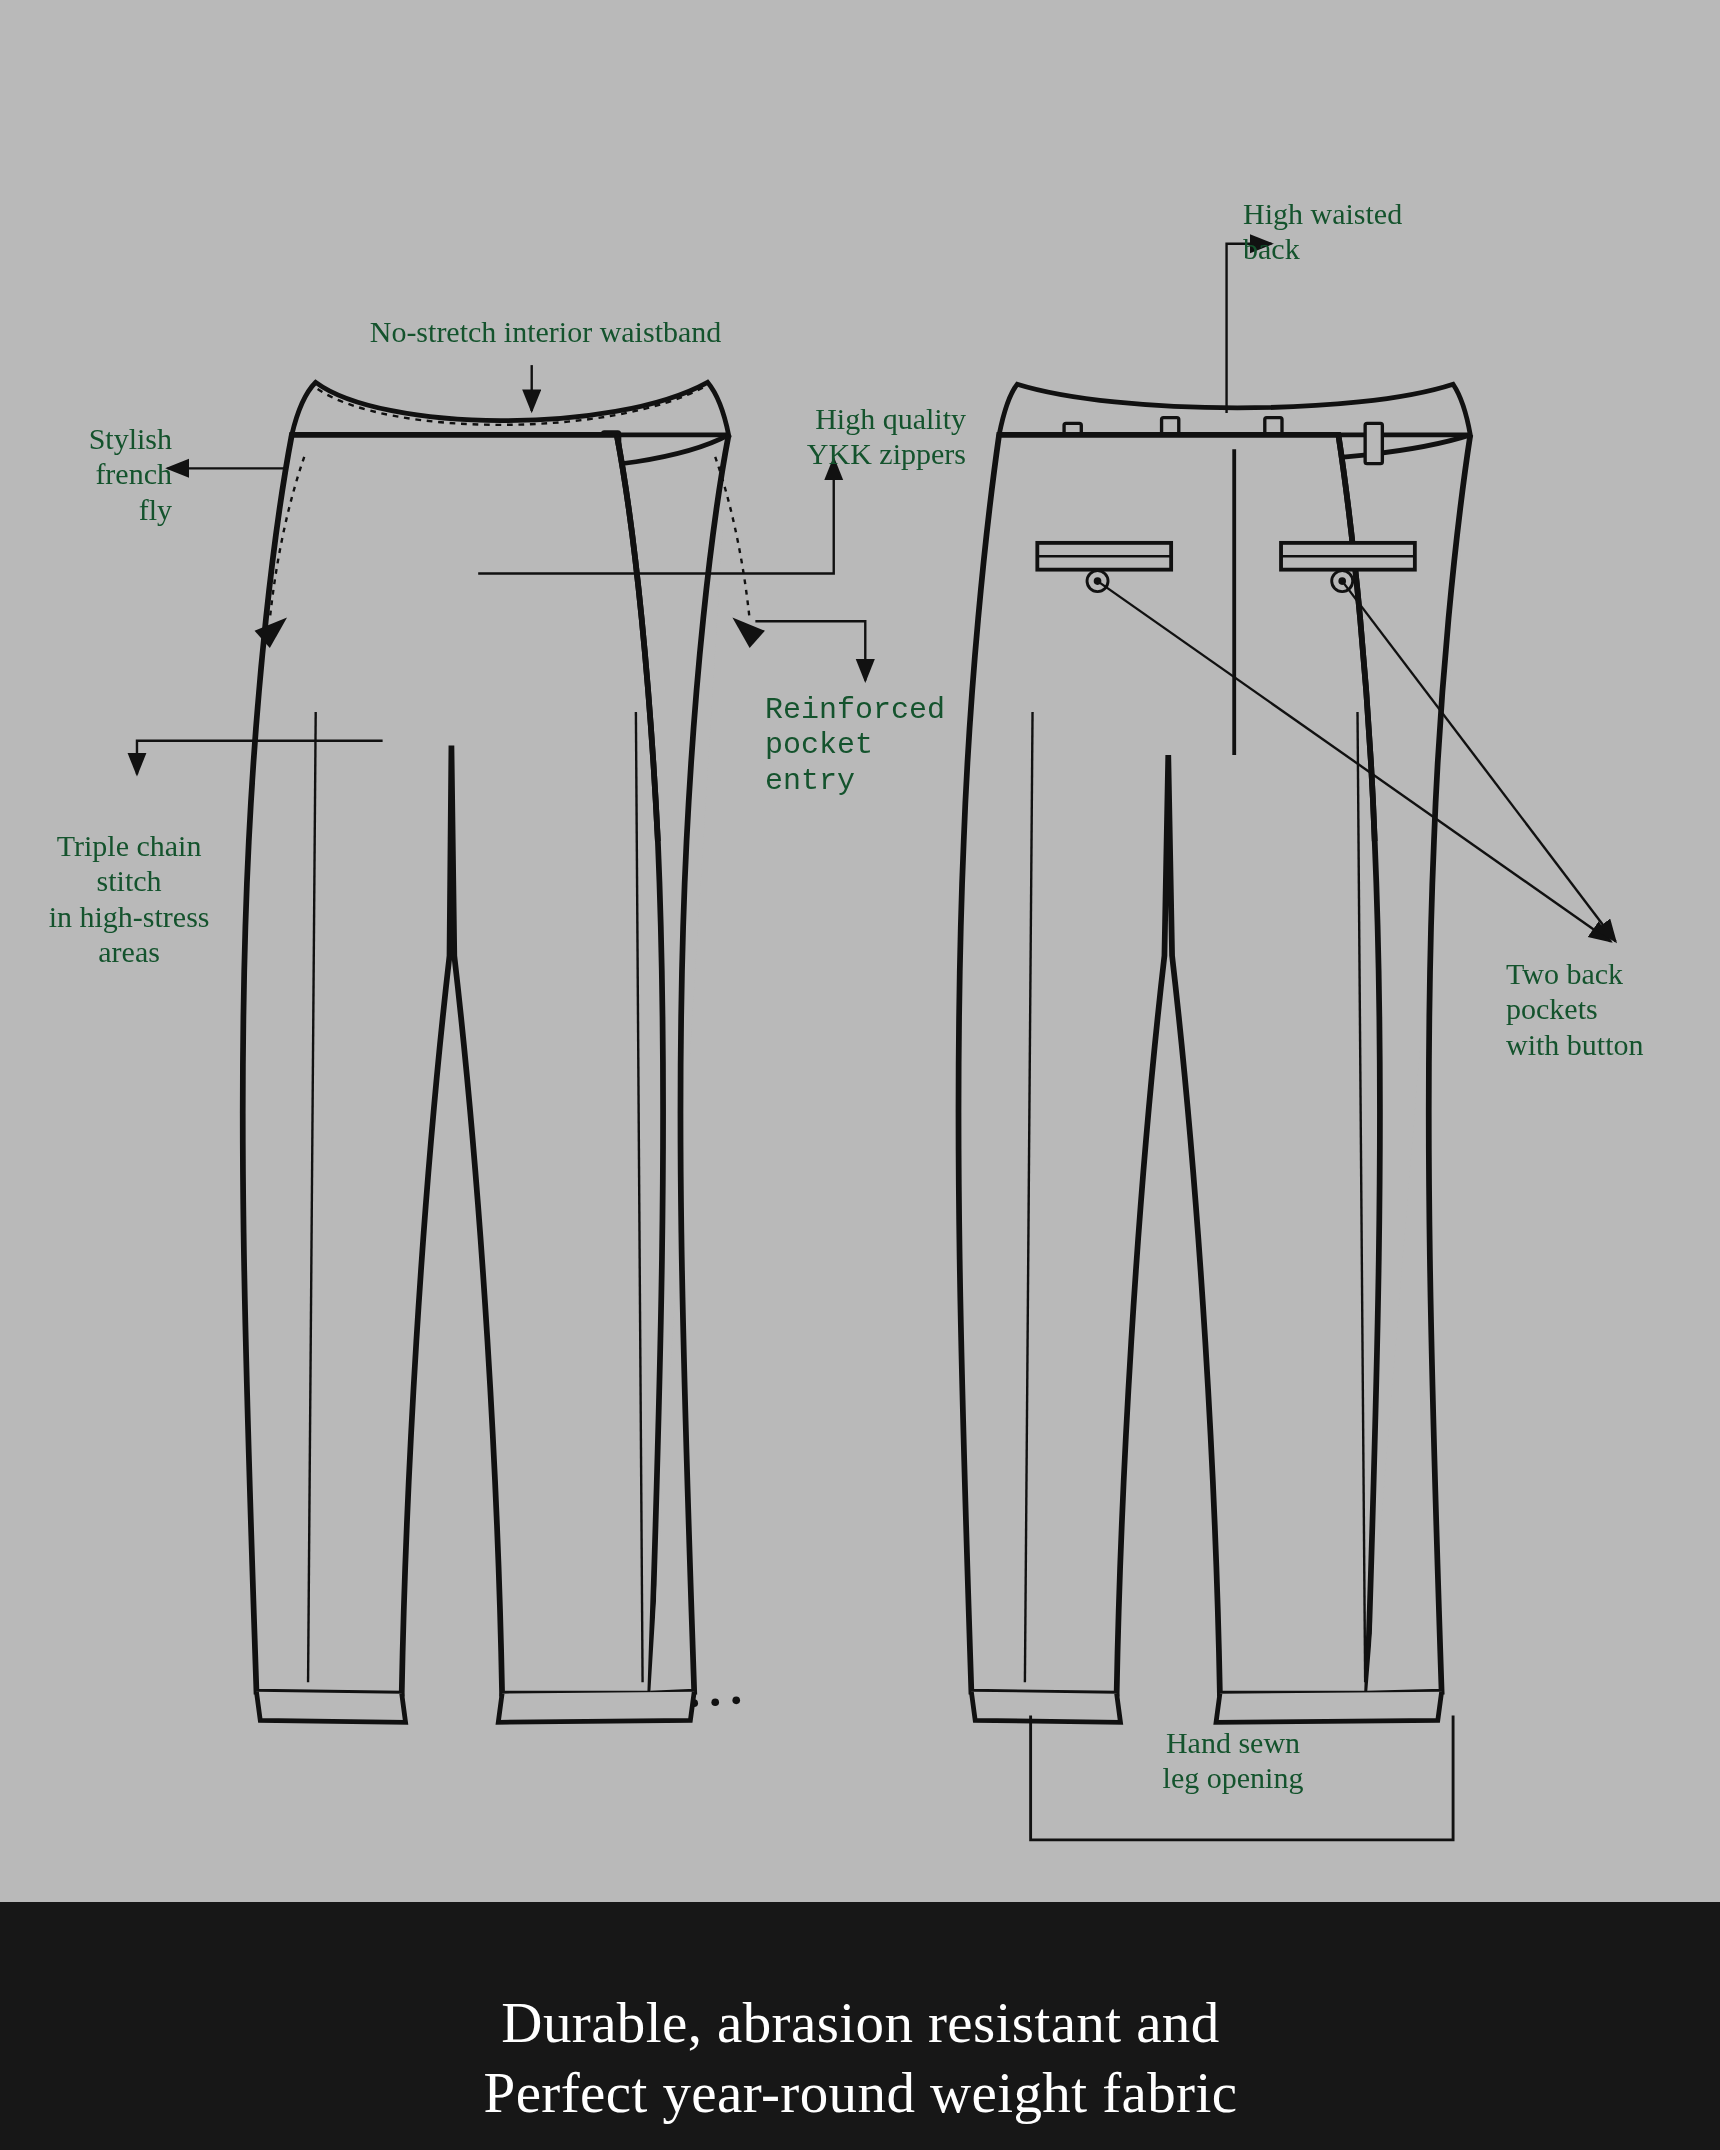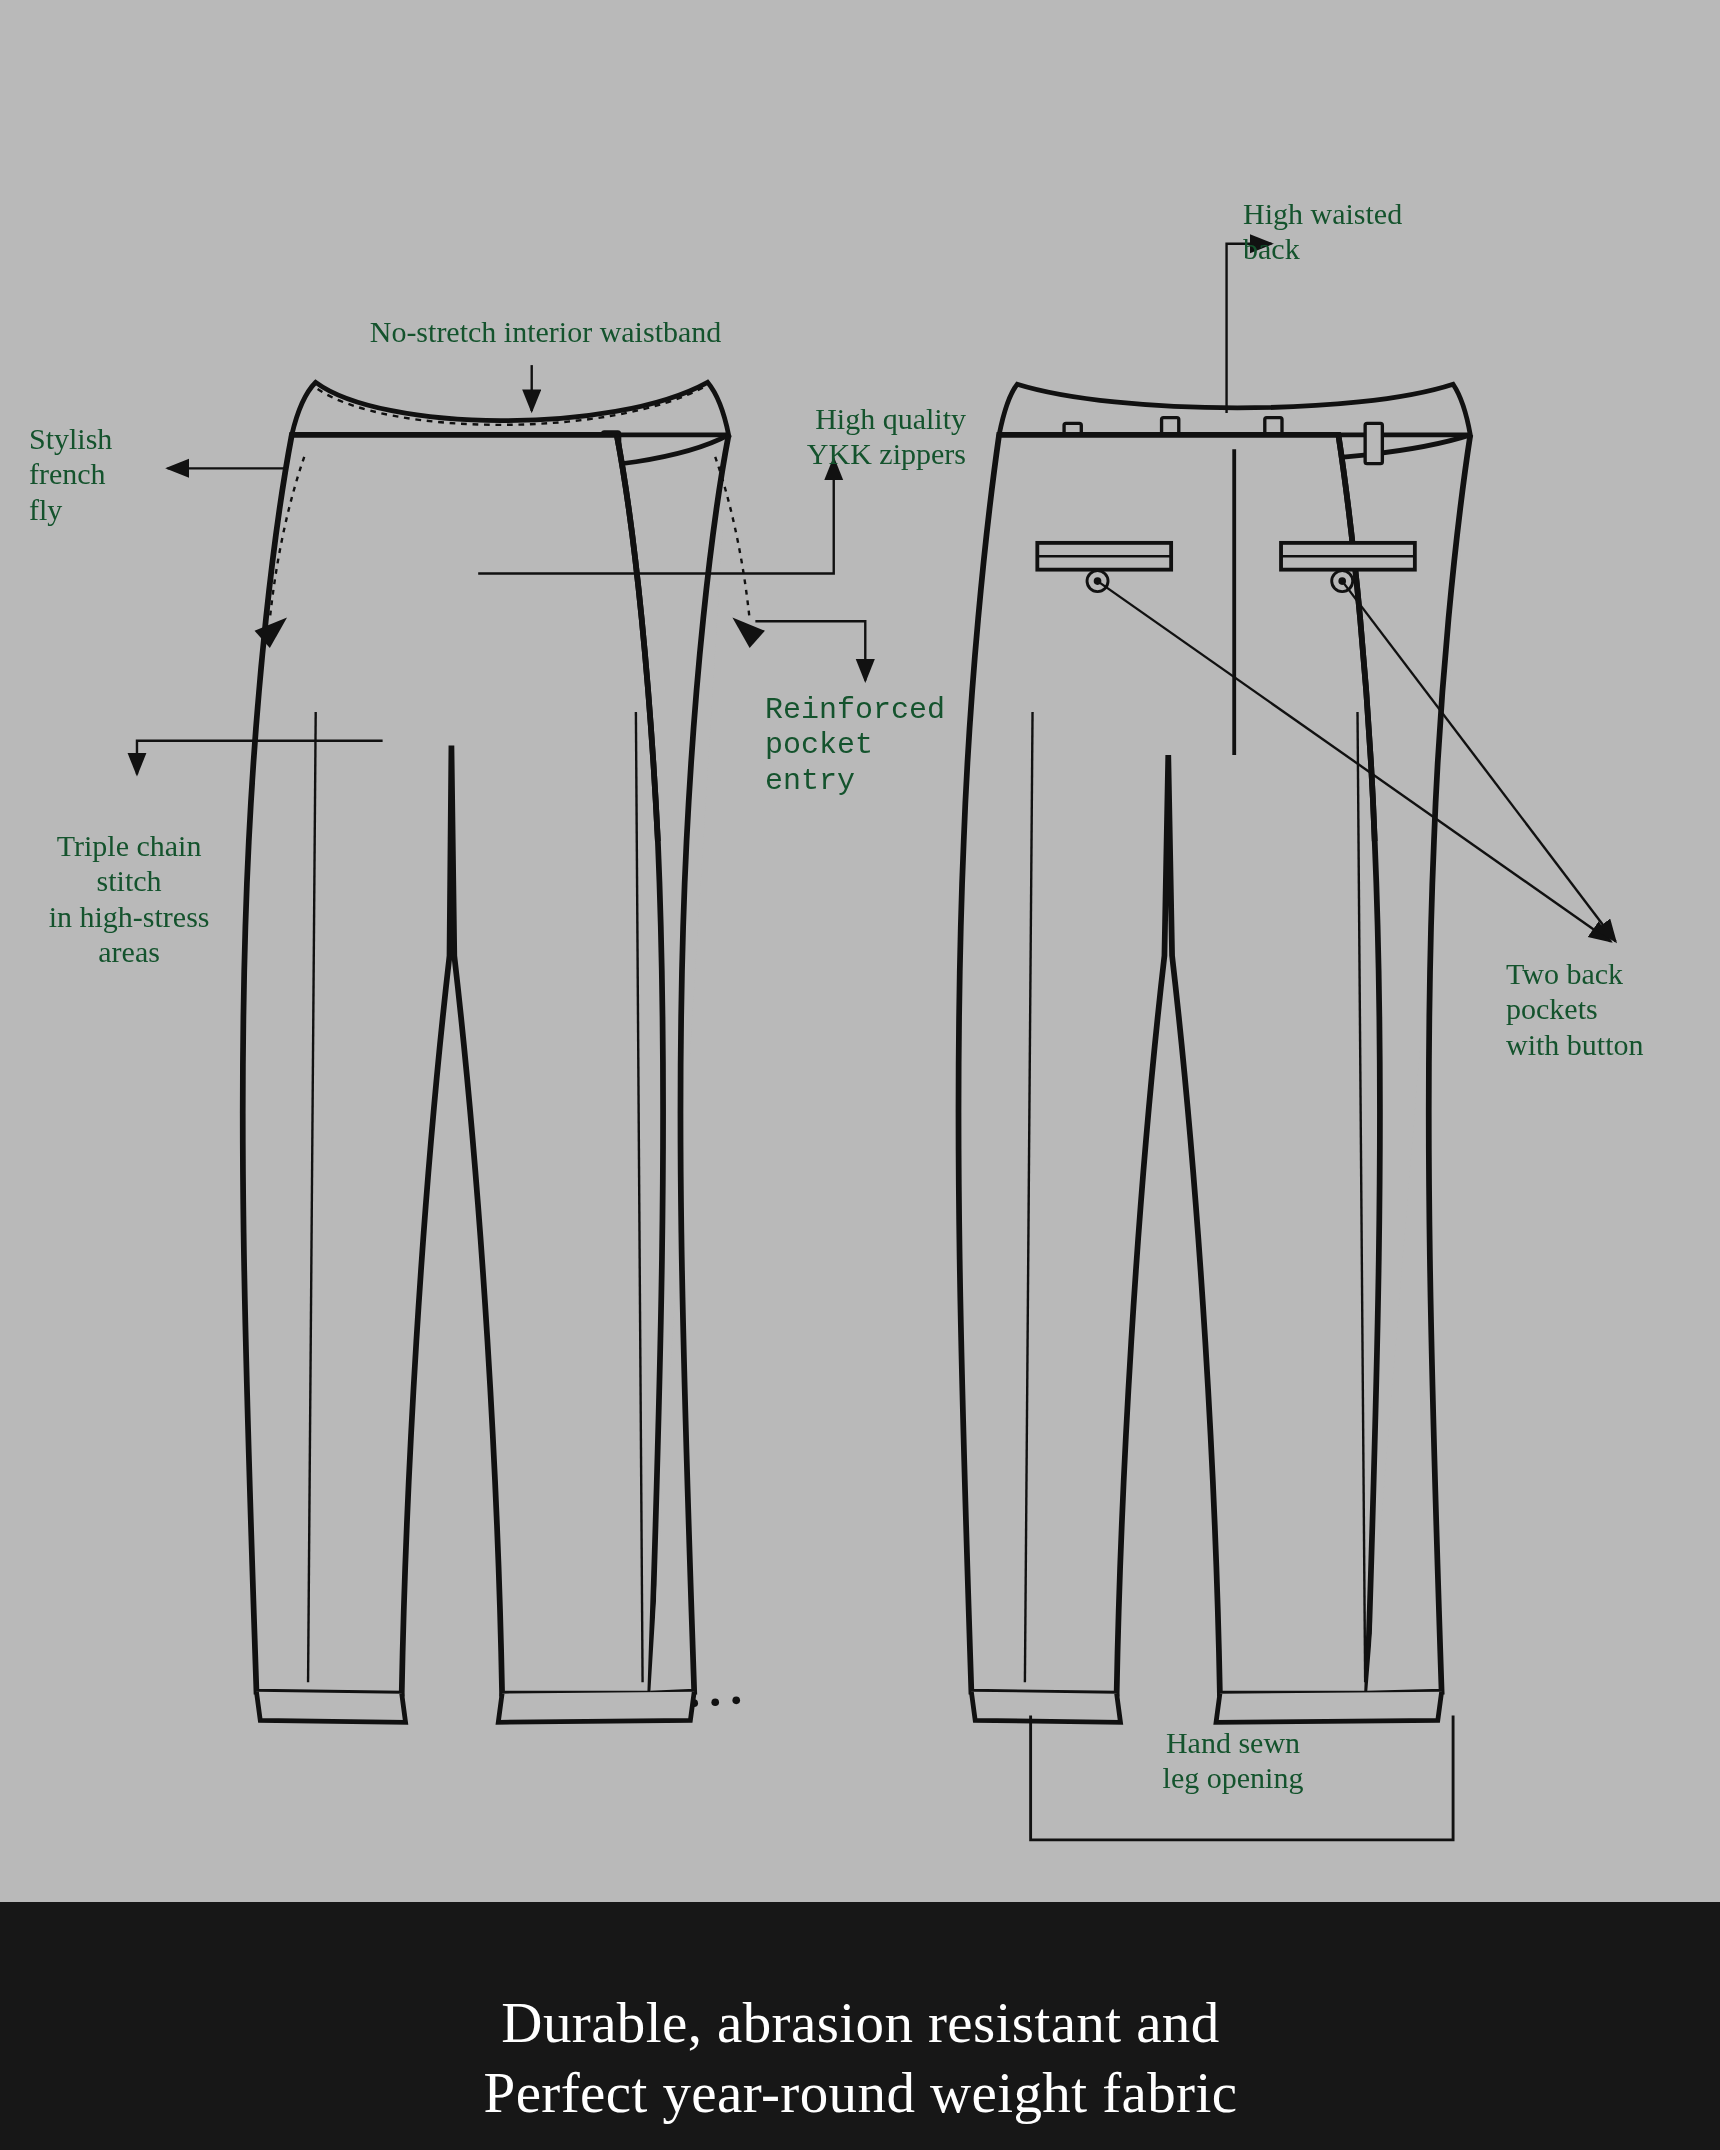--- a/index.html
+++ b/index.html
@@ -34,21 +34,21 @@
     font-family: "Liberation Serif", serif;
     font-size: 30px;
     line-height: 1.18;
     color: #14532d;
     white-space: pre-line;
   }
   .c-center { text-align: center; }
   .c-left { text-align: left; }
 
   #callout-waistband { left: 297px; top: 314px; width: 497px; text-align: center; }
-  #callout-french-fly { left: 29px; top: 421px; width: 143px; text-align: left; }
+  #callout-french-fly { left: 29px; top: 421px; width: 143px; text-align: right; }
   #callout-ykk { left: 746px; top: 401px; width: 220px; text-align: right; }
   #callout-pocket-entry { left: 765px; top: 693px; width: 191px; text-align: left; font-family: Liberation Mono, monospace; }
   #callout-triple-stitch { left: 9.6px; top: 789px; width: 239px; text-align: center; margin-top: 39px; }
   #callout-high-waist { left: 1243px; top: 196px; width: 239px; text-align: left; }
   #callout-back-pockets { left: 1506px; top: 956px; width: 239px; text-align: left; }
   #callout-leg-opening { left: 1099px; top: 1725px; width: 268px; text-align: center; }
 
   .banner {
     position: absolute;
     left: 0;

